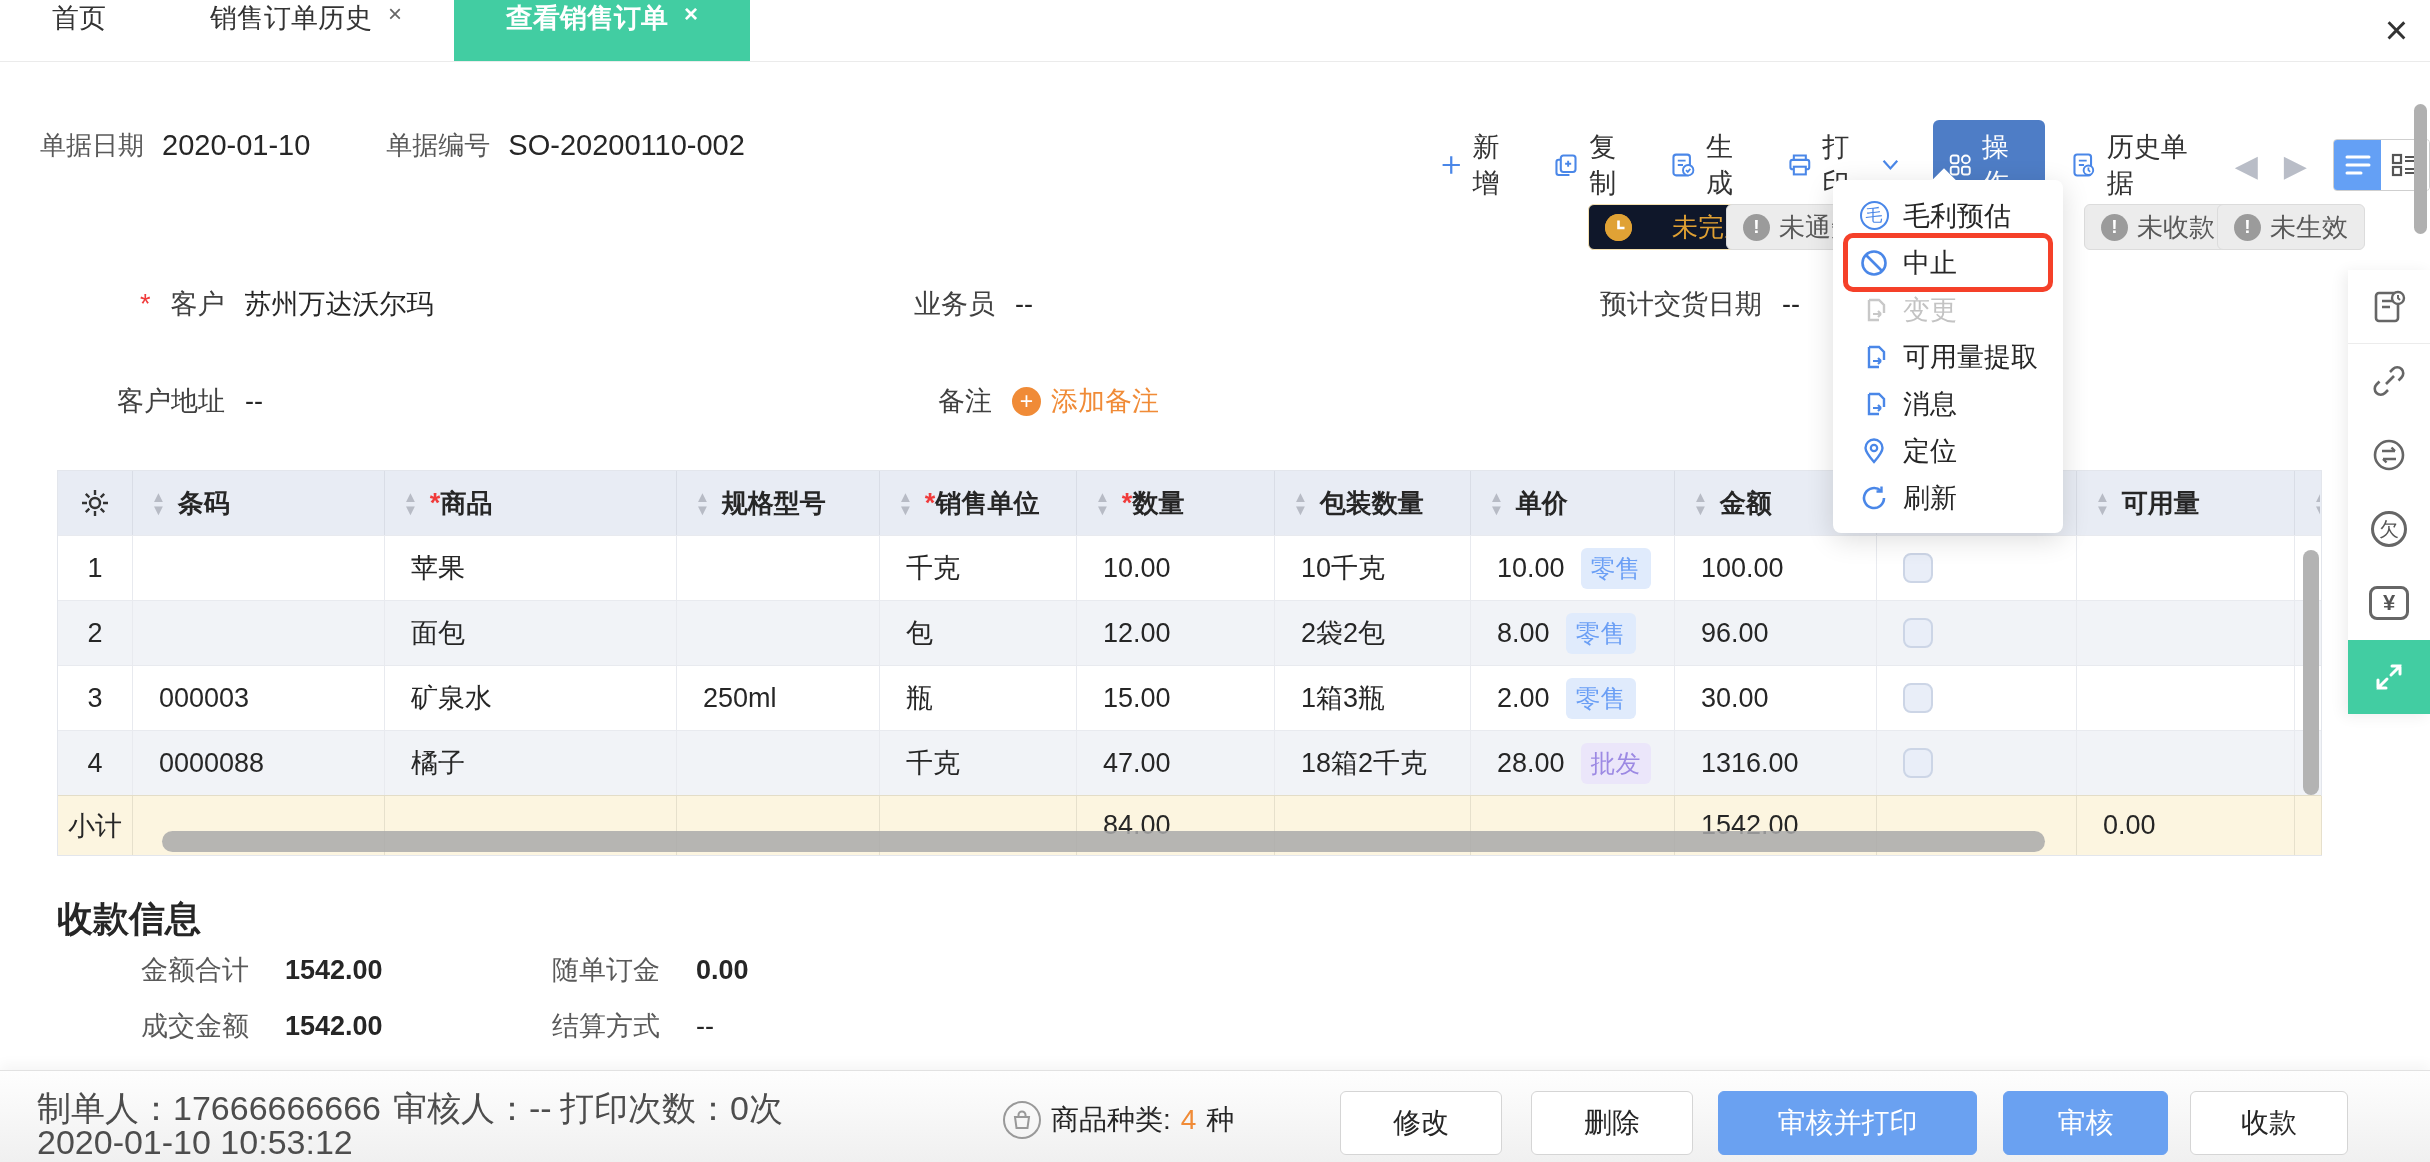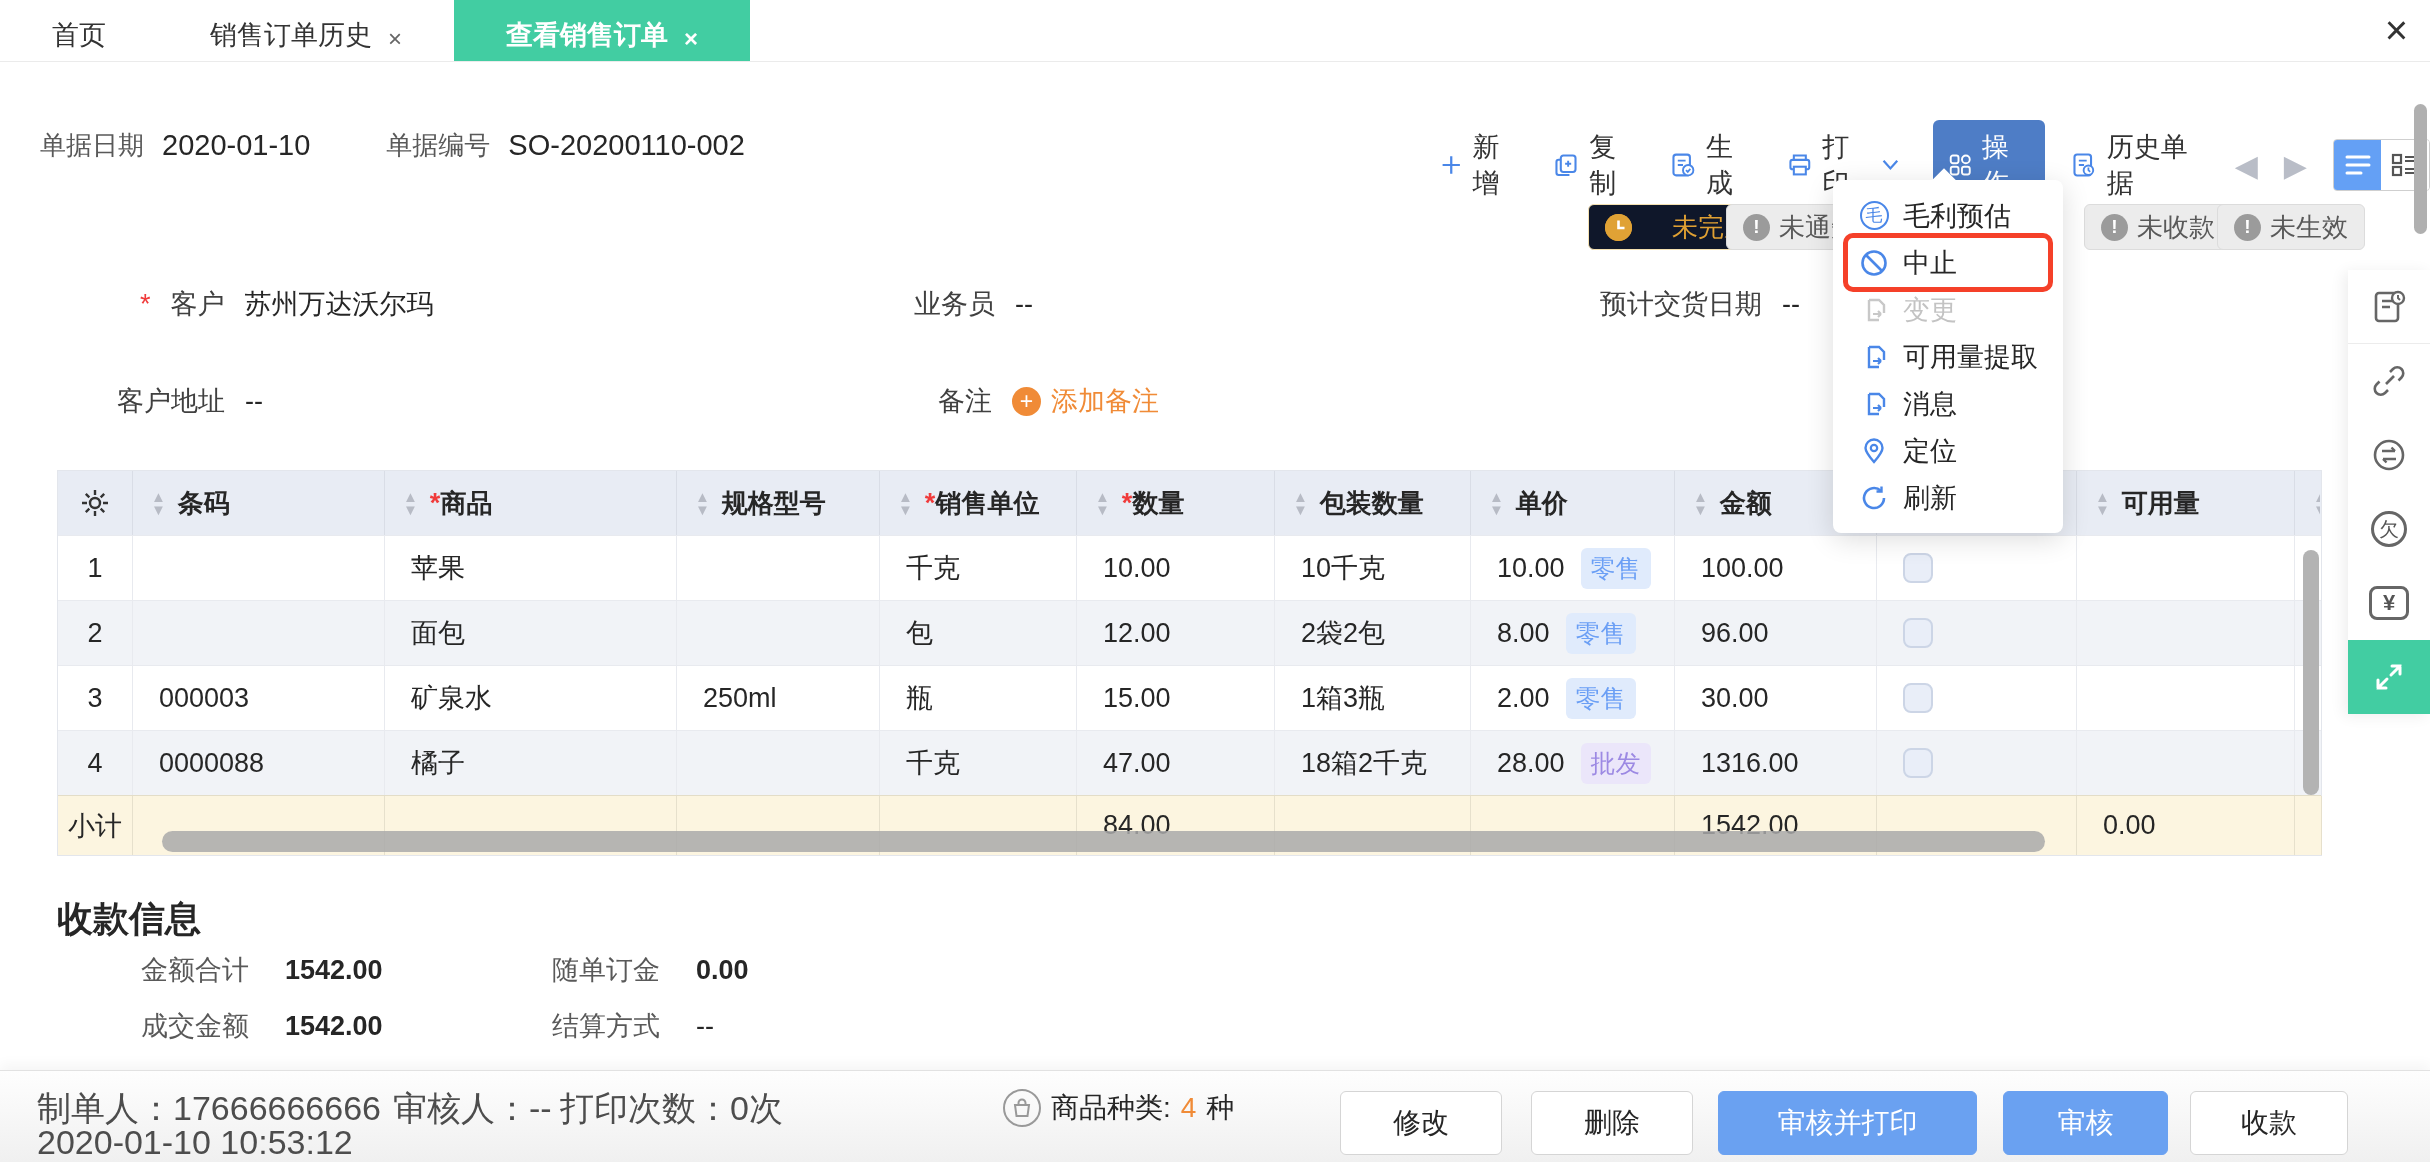--- a/index.html
+++ b/index.html
@@ -4,21 +4,21 @@
 <style>
   * { margin:0; padding:0; box-sizing:border-box; }
   html,body { background:#e8e8e8; }
   .screen {
     position:relative; width:2430px; height:1162px; overflow:hidden;
     background:#fff; font-family:"Liberation Sans", sans-serif; color:#262626;
   }
   
   .tabbar { position:absolute; top:0; left:0; width:2430px; height:62px;
     background:#fff; border-bottom:1px solid #ebebeb; display:flex; align-items:stretch; }
-  .tab { display:flex; align-items:flex-end; gap:16px; padding:8px 52px; font-size:27px; color:#333; cursor:pointer; }
+  .tab { display:flex; align-items:flex-start; gap:16px; padding:0 52px; font-size:27px; color:#333; cursor:pointer; }
   .tab .tab-close { font-size:24px; color:#666; }
   .tab.active { background:#42cda2; color:#fff; font-weight:bold; }
   .tab.active .tab-close { color:#fff; }
   .win-close { position:absolute; right:22px; top:10px; font-size:40px; color:#333; line-height:1; cursor:pointer; }
 
   
   .doc-header { position:absolute; top:128px; left:40px; display:flex; align-items:center; gap:18px; }
   .fld-label { font-size:26px; color:#595959; }
   .fld-value { font-size:29px; color:#262626; }
   .doc-header .gap { width:40px; }
@@ -88,21 +88,21 @@
   .pay-item { position:absolute; display:flex; gap:36px; font-size:27px; align-items:center; }
   .pay-item .plabel { color:#595959;margin-left:48px; }
   .pay-item .pvalue { color:#262626; font-weight:bold; }
   .pay-item .pvalue.plain { font-weight:normal; }
 
   
   .footer { position:absolute; left:0; top:1070px; width:2430px; height:92px;
     background:linear-gradient(#fefefe,#f0f0f0); border-top:1px solid #e2e2e2;
     box-shadow:0 -6px 12px rgba(0,0,0,0.04); z-index:30; }
   .ftext { position:absolute; font-size:34px; color:#4d4d4d; white-space:nowrap; }
-  .cat-group { position:absolute; left:1003px; top:18px; display:flex; align-items:center; gap:10px; font-size:28px; color:#262626; }
+  .cat-group { position:absolute; left:1003px; top:30px; display:flex; align-items:center; gap:10px; font-size:28px; color:#262626; }
   .cat-icon { width:38px; height:38px; border:2px solid #999; border-radius:50%; display:flex; align-items:center; justify-content:center; }
   .cat-count { color:#f08b37; }
   .fbtn { position:absolute; top:20px; height:64px; border-radius:6px; font-size:28px;
     display:flex; align-items:center; justify-content:center; cursor:pointer;
     background:#fff; border:1px solid #d5d5d5; color:#262626; font-family:inherit; }
   .fbtn.primary { background:#6aa1f1; border:1px solid #6aa1f1; color:#fff; }
 
   
   .menu { position:absolute; left:1833px; top:180px; width:230px; background:#fff; border-radius:8px;
     box-shadow:0 6px 28px rgba(0,0,0,0.14); padding:12px 0; z-index:50; }

